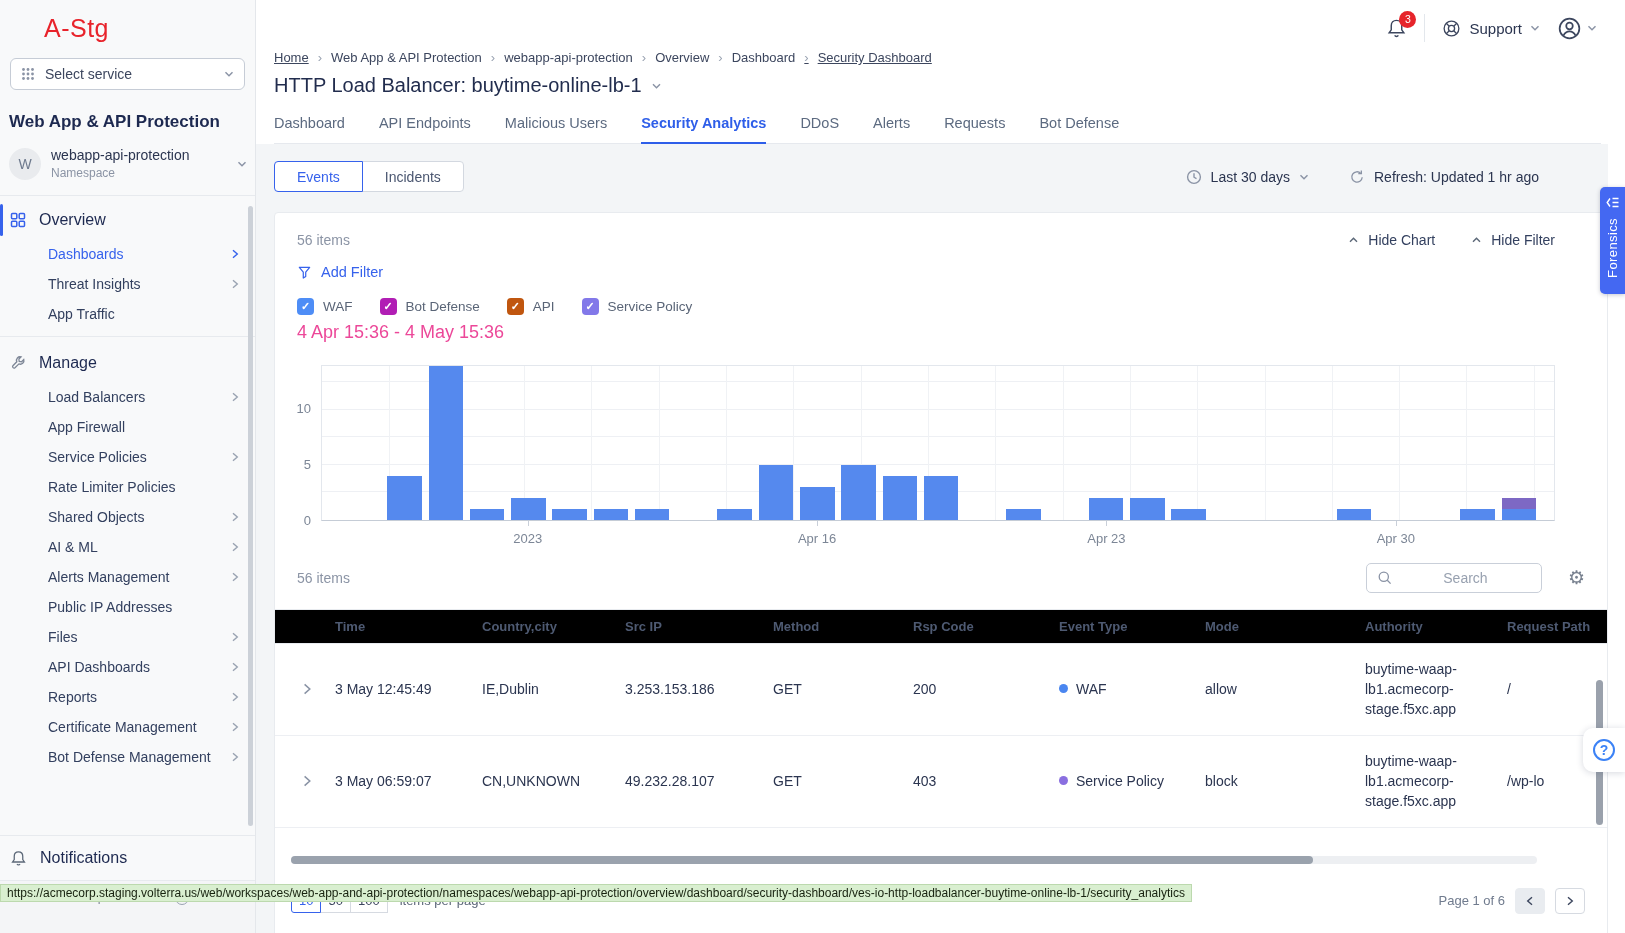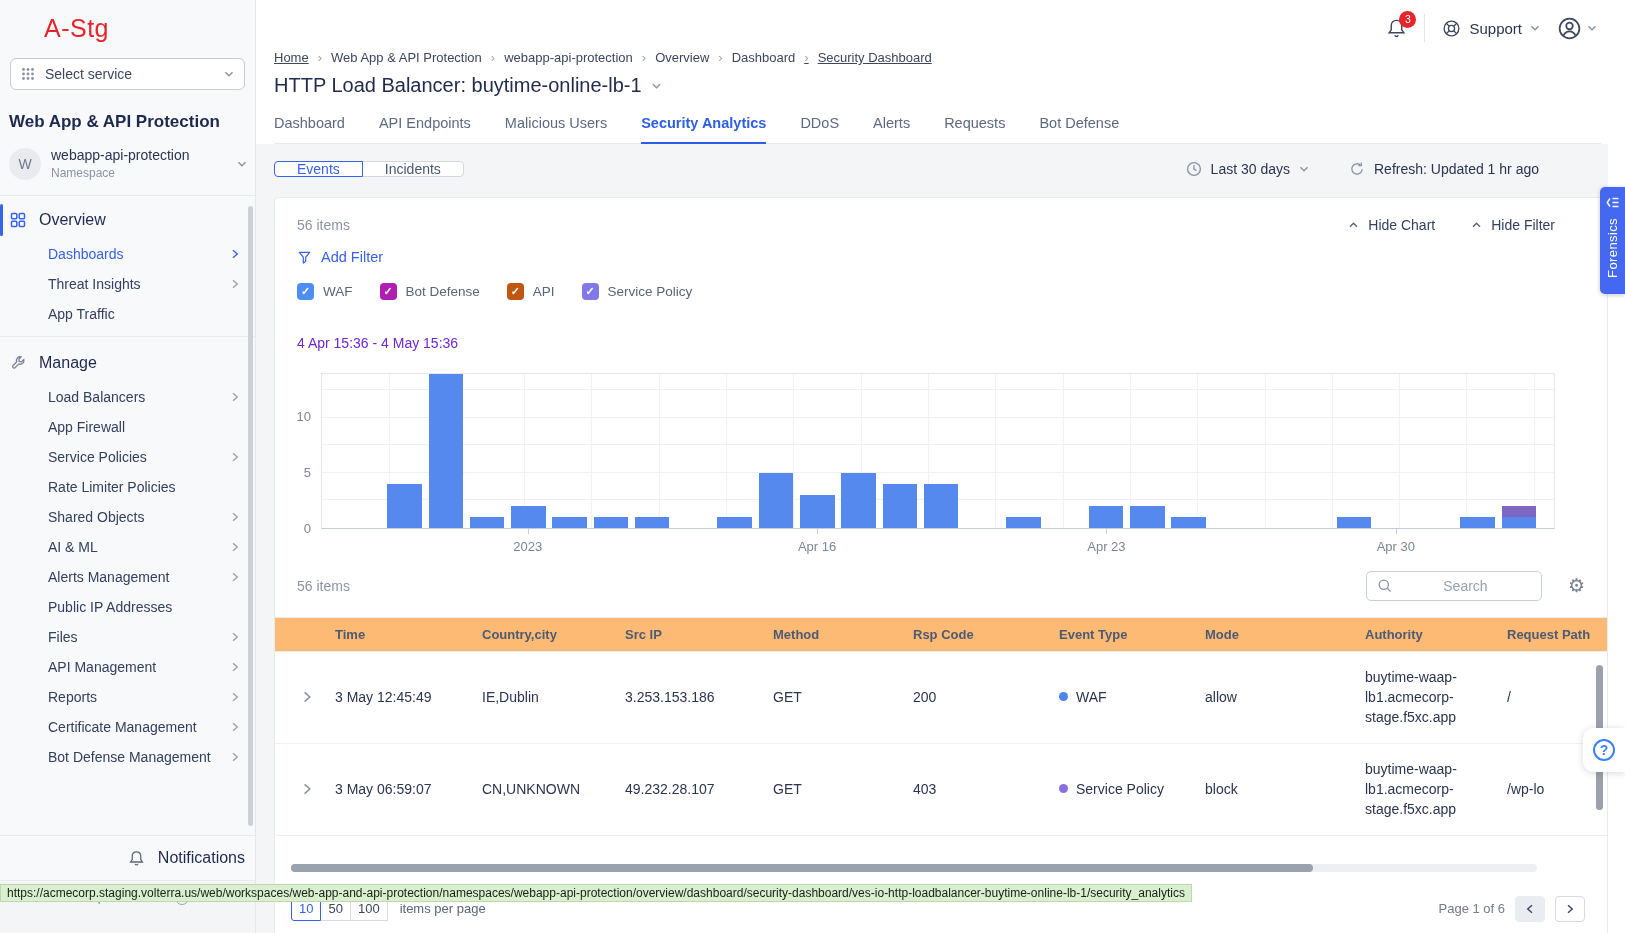--- a/index.html
+++ b/index.html
@@ -19,21 +19,21 @@
   .ns-sub { font-size:12px; color:#8b94a5; margin-top:3px; }
   .ns-chev { margin-left:auto; }
   .nav { margin-top:15px; border-top:1px solid #e7eaee; padding-top:5px; position:relative; }
   .nav-section { display:flex; align-items:center; gap:13px; padding:10px 10px; font-size:16px; color:#1d2950; position:relative; cursor:pointer; }
   .nav-section.active::before { content:""; position:absolute; left:0; top:3px; bottom:3px; width:3px; background:#3662ec; border-radius:2px; }
   .nav-item { display:flex; align-items:center; padding:7px 16px 7px 48px; font-size:14px; color:#33405f; cursor:pointer; }
   .nav-item .chev { margin-left:auto; }
   .nav-item.active { color:#3662ec; }
   .nav-divider { border-top:1px solid #e7eaee; margin:7px 0; }
   .sb-scroll { position:absolute; right:2px; top:206px; width:5px; height:620px; background:#ccd1d8; border-radius:3px; }
-  .sb-notif { position:absolute; left:0; right:0; bottom:52px; border-top:1px solid #e7eaee; border-bottom:1px solid #e7eaee; padding:13px 10px; display:flex; gap:13px; align-items:center; font-size:16px; color:#1d2950; background:#f8f9fa; cursor:pointer;justify-content:flex-end; }
+  .sb-notif { position:absolute; left:0; right:0; bottom:52px; border-top:1px solid #e7eaee; border-bottom:1px solid #e7eaee; padding:13px 10px; display:flex; gap:13px; align-items:center; font-size:16px; color:#1d2950; background:#f8f9fa; cursor:pointer; }
   .sb-adv { position:absolute; left:0; right:0; bottom:0; height:52px; padding:9px 8px; font-size:12.5px; color:#7e8798; display:flex; gap:6px; align-items:flex-start; background:#f4f5f7; }
   .sb-adv .hide-link { color:#3662ec; cursor:pointer; margin-left:4px; }
   .info-dot { width:14px; height:14px; border-radius:50%; border:1px solid #9aa3b2; color:#9aa3b2; font-size:9px; display:inline-flex; align-items:center; justify-content:center; flex:none; margin-top:1px; }
 
   
   .main { margin-left:256px; }
   .topbar { background:#fff; padding:10px 24px 0 18px; position:relative; }
   .breadcrumb { font-size:13px; color:#3c465e; display:flex; gap:9px; align-items:center; }
   .crumb { cursor:pointer;margin-top:40px; }
   .crumb + .crumb::before { content:"›"; color:#9aa3b2; margin-right:9px; font-size:13px; }
@@ -45,40 +45,40 @@
   .tr-divider { width:1px; height:28px; background:#e3e7ec; }
   .support { display:flex; align-items:center; gap:8px; font-size:15px; color:#2b3550; cursor:pointer; }
   .account { display:flex; align-items:center; gap:5px; cursor:pointer; }
   .tabs { display:flex; gap:34px; margin-top:18px; border-bottom:1px solid #e6e9ee; }
   .tab { font-size:14.5px; color:#5c6a80; padding-bottom:12px; cursor:pointer; }
   .tab.active { color:#2e5ee9; font-weight:bold; border-bottom:2px solid #2e5ee9; margin-bottom:-1px; padding-bottom:11px; }
 
   
   .toolbar { display:flex; align-items:center; justify-content:space-between; padding:17px 86px 0 18px; }
   .toggle { display:flex; }
-  .toggle-btn { height:16px; padding:0 22px; display:flex; align-items:center; font-size:14px; background:#fff; border:1px solid #d3d8e0; color:#4a5670; cursor:pointer; }
+  .toggle-btn { height:31px; padding:0 22px; display:flex; align-items:center; font-size:14px; background:#fff; border:1px solid #d3d8e0; color:#4a5670; cursor:pointer; }
   .toggle-btn:first-child { border-radius:4px 0 0 4px; }
   .toggle-btn:last-child { border-radius:0 4px 4px 0; margin-left:-1px; }
   .toggle-btn.active { border-color:#3662ec; color:#3662ec; position:relative; z-index:1; }
   .tool-right { display:flex; align-items:center; gap:40px; }
   .tr-item { display:flex; gap:9px; align-items:center; font-size:14px; color:#2b3550; cursor:pointer; }
 
   
   .card { margin:20px 0 0 18px; width:1334px; height:760px; background:#fff; border:1px solid #e8ebef; border-radius:4px; position:relative; }
   .card-head { padding:19px 22px 0; display:flex; justify-content:space-between; align-items:center; }
   .items-count { font-size:14px; color:#8b94a5; }
   .head-links { display:flex; gap:36px; margin-right:30px; }
   .head-link { display:flex; gap:9px; align-items:center; font-size:14px; color:#33405f; cursor:pointer; }
   .add-filter { margin:16px 22px 0; display:inline-flex; gap:9px; align-items:center; color:#3662ec; font-size:14.5px; cursor:pointer; }
   .filters { padding:14px 22px 0; display:flex; gap:27px; align-items:center; }
   .filter { display:flex; align-items:center; cursor:pointer; }
   .cb { width:17px; height:17px; border-radius:4px; color:#fff; font-size:11px; display:flex; align-items:center; justify-content:center; }
   .cb::after { content:"✓"; font-weight:bold; }
   .cb-label { font-size:13.5px; color:#5a6577; margin-left:9px; }
-  .date-range { padding:7px 22px 0; font-size:14px; color:#6d28d9;margin-top:28px; }
+  .date-range { padding:7px 22px 0; font-size:18px; color:#ec4899; }
 
   
   .chart { position:relative; margin:22px 52px 0 46px; height:156px; }
   .plot { position:absolute; inset:0; border:1px solid #e3e7ed; border-bottom:1px solid #c5ccd6; overflow:hidden; }
   .hgrid { position:absolute; left:0; right:0; height:1px; background:#eef0f4; }
   .vgrid { position:absolute; top:0; bottom:0; width:1px; background:#f0f2f5; }
   .bar { position:absolute; width:2.8%; }
   #y-axis { position:absolute; right:100%; top:0; bottom:0; width:34px; }
   .ylab { position:absolute; right:10px; font-size:13px; color:#7c8696; }
   #x-axis { position:absolute; left:0; right:0; top:100%; height:30px; }
@@ -86,21 +86,21 @@
   .xlab { position:absolute; top:10px; transform:translateX(-50%); font-size:13px; color:#7c8696; white-space:nowrap; }
 
   
   .table-toolbar { display:flex; align-items:center; margin-top:42px; padding:0 22px; }
   .search-box { margin-left:auto; width:176px; height:30px; border:1px solid #c9cfd9; border-radius:5px; display:flex; align-items:center; gap:8px; padding:0 10px; background:#fff; }
   .search-box input { border:none; outline:none; width:100%; font-size:14px; color:#3c465e; font-family:"Liberation Sans",sans-serif;text-align:center; }
   .search-box input::placeholder { color:#98a1b0; }
   .gear { margin-left:26px; font-size:19px; color:#78818f; cursor:pointer; line-height:1; }
   .grid-table { margin-top:16px; }
   .grow { display:grid; grid-template-columns:44px 147px 143px 148px 140px 146px 146px 160px 142px 88px; padding-left:16px; align-items:center; }
-  .ghead { background:#fdba74; border-top:1px solid #e8ebef; border-bottom:1px solid #e8ebef; }
+  .ghead { background:#000000; border-top:1px solid #e8ebef; border-bottom:1px solid #e8ebef; }
   .gh { padding:9px 10px 9px 0; font-size:13px; font-weight:bold; color:#4e5a72; overflow:hidden; white-space:nowrap; }
   .gr { min-height:92px; border-bottom:1px solid #edeff3; font-size:14px; color:#2b3550; }
   .gc { padding-right:12px; line-height:1.45; }
   .expander { display:flex; justify-content:center; cursor:pointer; }
   .evt { display:flex; align-items:center; gap:8px; }
   .dot { width:9px; height:9px; border-radius:50%; flex:none; }
   .authority { overflow-wrap:break-word; }
   .path-cell { overflow:hidden; white-space:nowrap; }
   .v-scroll { position:absolute; right:4px; top:467px; width:7px; height:145px; background:#9aa1ac; border-radius:4px; }
 
@@ -264,21 +264,21 @@
     </div>
     <div class="nav-item">
       <span>Files</span>
       <span class="chev">
           <svg width="8" height="10" viewBox="0 0 8 10" fill="none" stroke="#9aa3b2" stroke-width="1.4">
             <path d="M2 1.2 6.3 5 2 8.8"></path>
           </svg>
         </span>
     </div>
     <div class="nav-item">
-      <span>API Management</span>
+      <span>API Dashboards</span>
       <span class="chev">
           <svg width="8" height="10" viewBox="0 0 8 10" fill="none" stroke="#9aa3b2" stroke-width="1.4">
             <path d="M2 1.2 6.3 5 2 8.8"></path>
           </svg>
         </span>
     </div>
     <div class="nav-item">
       <span>Reports</span>
       <span class="chev">
           <svg width="8" height="10" viewBox="0 0 8 10" fill="none" stroke="#9aa3b2" stroke-width="1.4">

